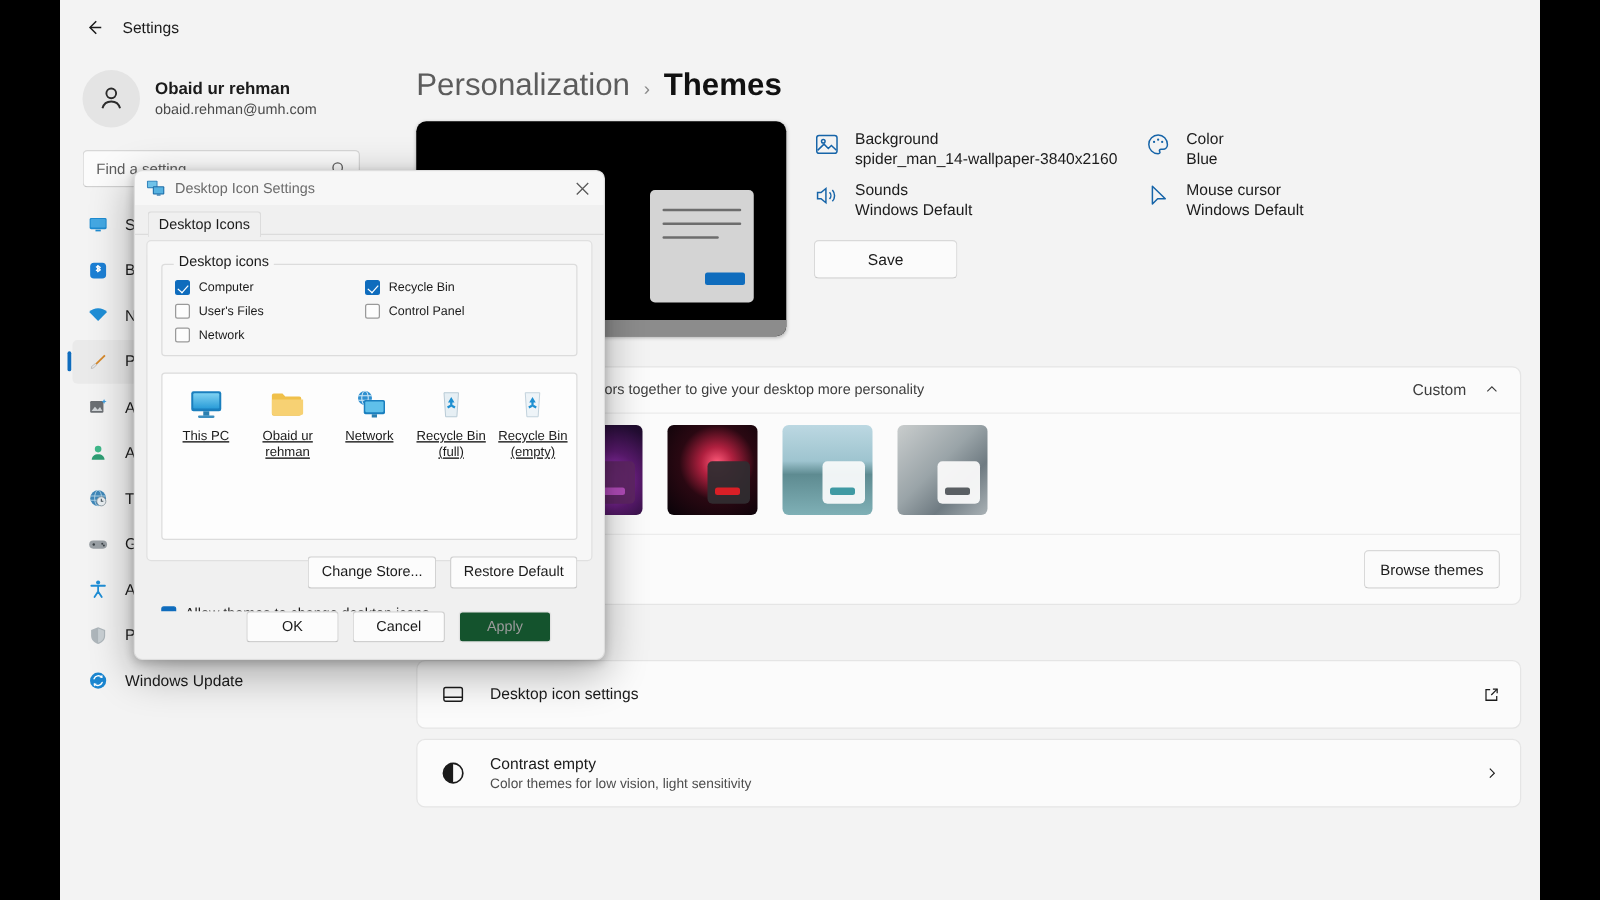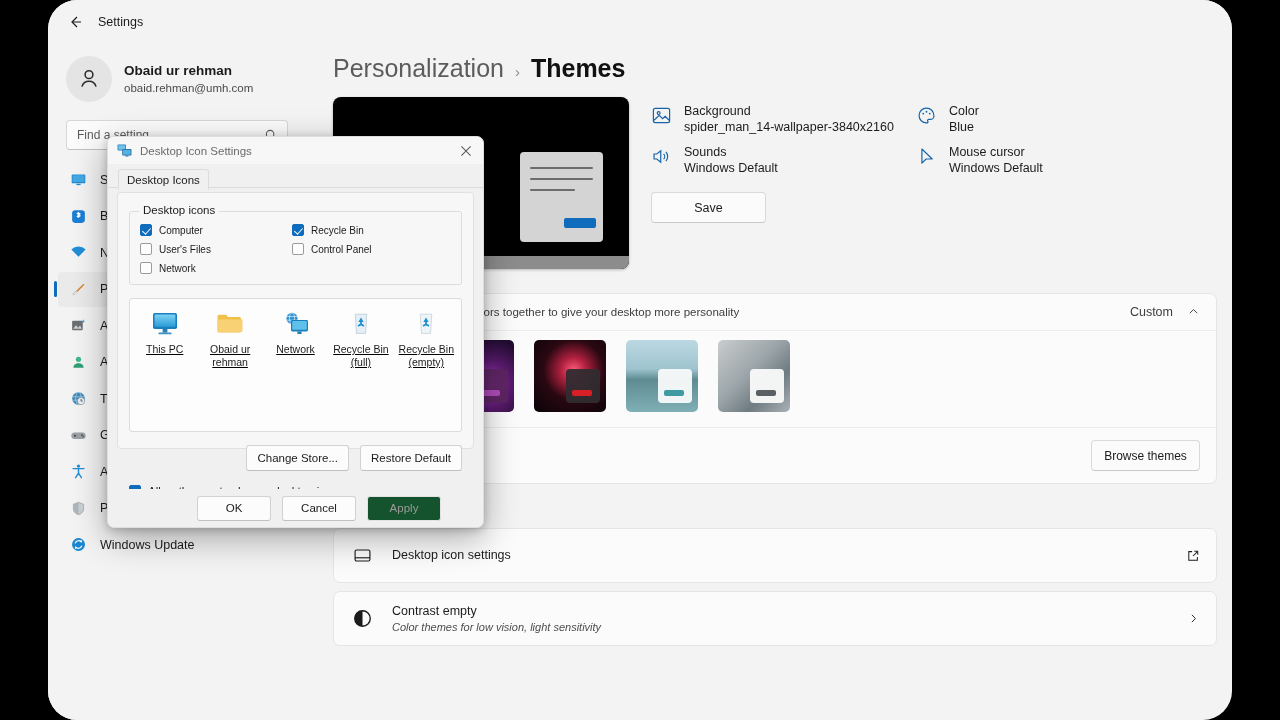--- a/index.html
+++ b/index.html
@@ -1,20 +1,20 @@
 <!DOCTYPE html>
 <html><head>
 <meta charset="utf-8">
 <style>
   html,body{margin:0;padding:0;background:#000;}
   body{width:1280px;height:720px;overflow:hidden;font-family:"Liberation Sans",sans-serif;}
   #stage{position:relative;width:1280px;height:720px;background:#000;overflow:hidden;}
 
   
-  #settings-window{position:absolute;left:48px;top:0;width:1184px;height:720px;background:#f3f3f3;overflow:hidden;border-radius:29px;}
+  #settings-window{position:absolute;left:48px;top:0;width:1184px;height:720px;background:#f3f3f3;overflow:hidden;}
 
   
   #titlebar{position:absolute;left:0;top:0;width:100%;height:44px;background:#f3f3f3;display:flex;align-items:center;}
   .back-btn{width:34px;height:30px;margin-left:10px;display:flex;align-items:center;justify-content:center;border-radius:4px;color:#1b1b1b;}
   .back-btn svg{display:block;}
   .title-text{font-size:12.5px;color:#1b1b1b;margin-left:6px;}
 
   
   #sidebar{position:absolute;left:0;top:44px;width:273px;bottom:0;background:#f3f3f3;}
   .profile{display:flex;align-items:center;gap:12px;padding:8px 0 0 18px;height:62px;box-sizing:border-box;}
@@ -78,21 +78,21 @@
 
   .store-row{display:flex;align-items:center;padding:12px 16px;border-top:1px solid #ececec;}
   .store-txt{flex:1 1 auto;font-size:12px;color:#1b1b1b;}
   .browse-btn{width:107px;height:29px;background:#fbfbfb;border:1px solid #d9d9d9;border-bottom-color:#c8c8c8;border-radius:4px;font-size:12px;color:#1b1b1b;display:flex;align-items:center;justify-content:center;}
 
   .section-title{font-size:12.5px;font-weight:bold;color:#1b1b1b;margin:22px 0 8px 12px;}
   .rel-row{display:flex;align-items:center;height:55px;padding:0 16px;margin:0 15px 8px 12px;background:#fbfbfb;border:1px solid #e5e5e5;border-radius:7px;box-sizing:border-box;}
   .rel-ic{width:24px;height:24px;flex:0 0 auto;display:flex;align-items:center;justify-content:center;color:#1b1b1b;margin-right:18px;}
   .rel-txt{flex:1 1 auto;display:flex;flex-direction:column;line-height:1.35;}
   .rel-title{font-size:12.5px;color:#1b1b1b;}
-  .rel-sub{font-size:11px;color:#4d4d4d;font-style:italic;}
+  .rel-sub{font-size:11px;color:#4d4d4d;}
   .rel-end{color:#1b1b1b;display:flex;align-items:center;}
 
   
   #dialog{position:absolute;left:107px;top:136px;width:375px;height:390px;background:#f0f0f0;border-radius:7px;box-shadow:0 10px 34px rgba(0,0,0,.33),0 2px 8px rgba(0,0,0,.2);overflow:hidden;border:1px solid #dedede;}
   .dlg-title{height:27px;display:flex;align-items:center;background:#f7f7f7;padding-left:9px;}
   .dlg-ic{width:15px;height:15px;margin-right:8px;flex:0 0 auto;}
   .dlg-ic svg{display:block;}
   .dlg-title .t{font-size:11.5px;color:#6b6b6b;flex:1 1 auto;}
   .dlg-close{width:34px;height:27px;display:flex;align-items:center;justify-content:center;color:#5a5a5a;}
 
@@ -115,21 +115,21 @@
   .icon-row{display:flex;gap:8px;padding:0 6px;text-decoration:underline;}
   .icon-cell{width:65px;display:flex;flex-direction:column;align-items:center;gap:4px;}
   .icon-art{width:34px;height:30px;display:flex;align-items:center;justify-content:center;}
   .icon-art svg{display:block;}
   .icon-cap{font-size:10.5px;color:#1b1b1b;text-align:center;line-height:1.25;}
 
   .icon-actions{display:flex;justify-content:flex-end;gap:11px;margin:13px 11px 0 0;}
   .dbtn{min-width:80px;height:24px;padding:0 10px;background:#fcfcfc;border:1px solid #d2d2d2;border-bottom-color:#c0c0c0;border-radius:3px;font-size:11.5px;color:#1b1b1b;display:flex;align-items:center;justify-content:center;}
   .allow-row{display:flex;align-items:center;gap:7px;margin:14px 0 0 11px;}
 
-  .dlg-footer{position:absolute;left:0;right:0;bottom:0;height:38px;background:#f0f0f0;display:flex;align-items:center;justify-content:flex-end;gap:11px;padding-right:42px;box-sizing:border-box;}
+  .dlg-footer{position:absolute;left:0;right:0;bottom:0;height:38px;background:#f0f0f0;display:flex;align-items:flex-start;justify-content:flex-end;gap:11px;padding-right:42px;box-sizing:border-box;}
   .fbtn{width:72px;height:23px;background:#fcfcfc;border:1px solid #d2d2d2;border-bottom-color:#c0c0c0;border-radius:3px;font-size:11.5px;color:#1b1b1b;display:flex;align-items:center;justify-content:center;}
   .fbtn.disabled{color:#9b9b9b;background:#14532d;border-color:#e2e2e2;}
 </style>
 </head>
 <body>
 
 <div id="stage">
 
   <div id="settings-window">
 

